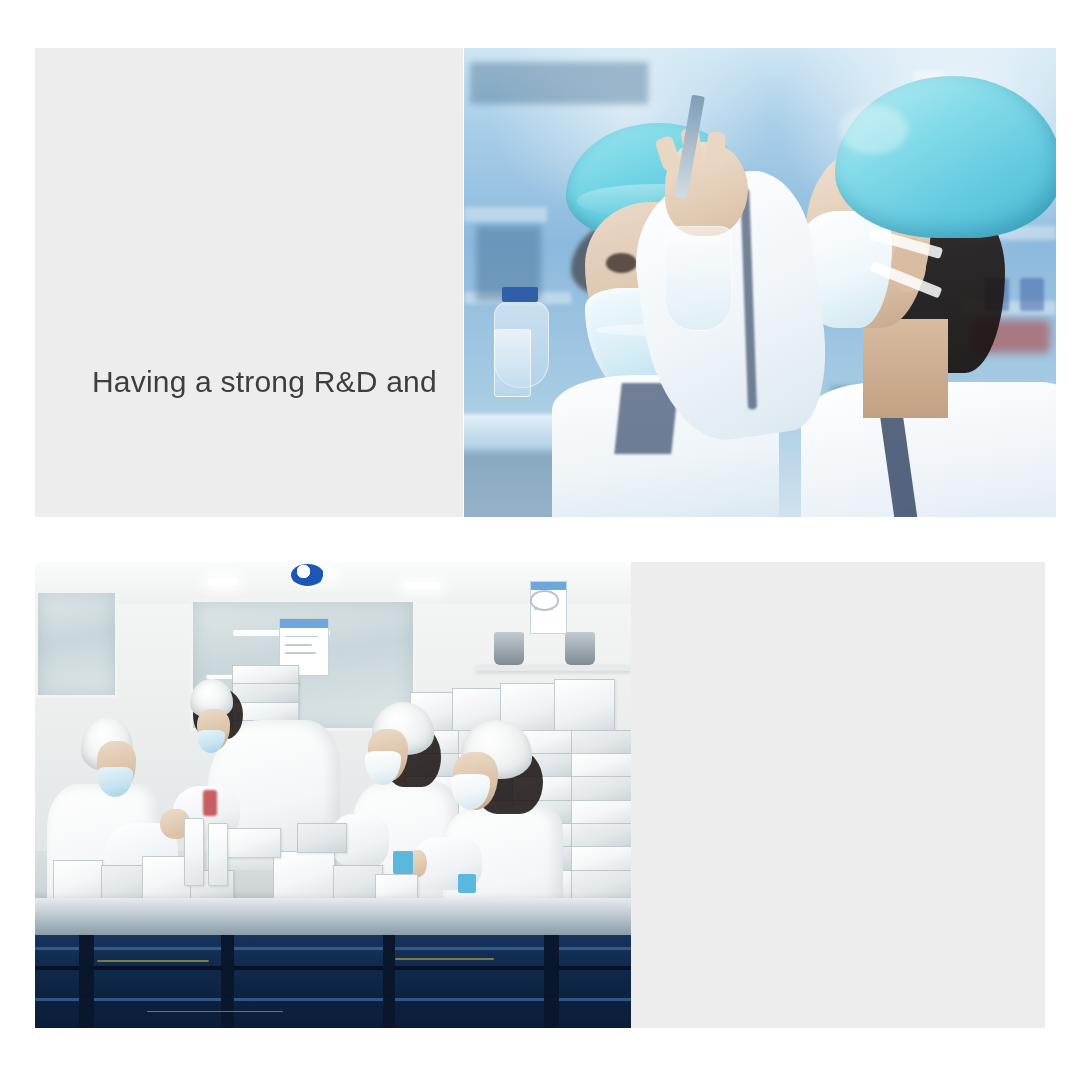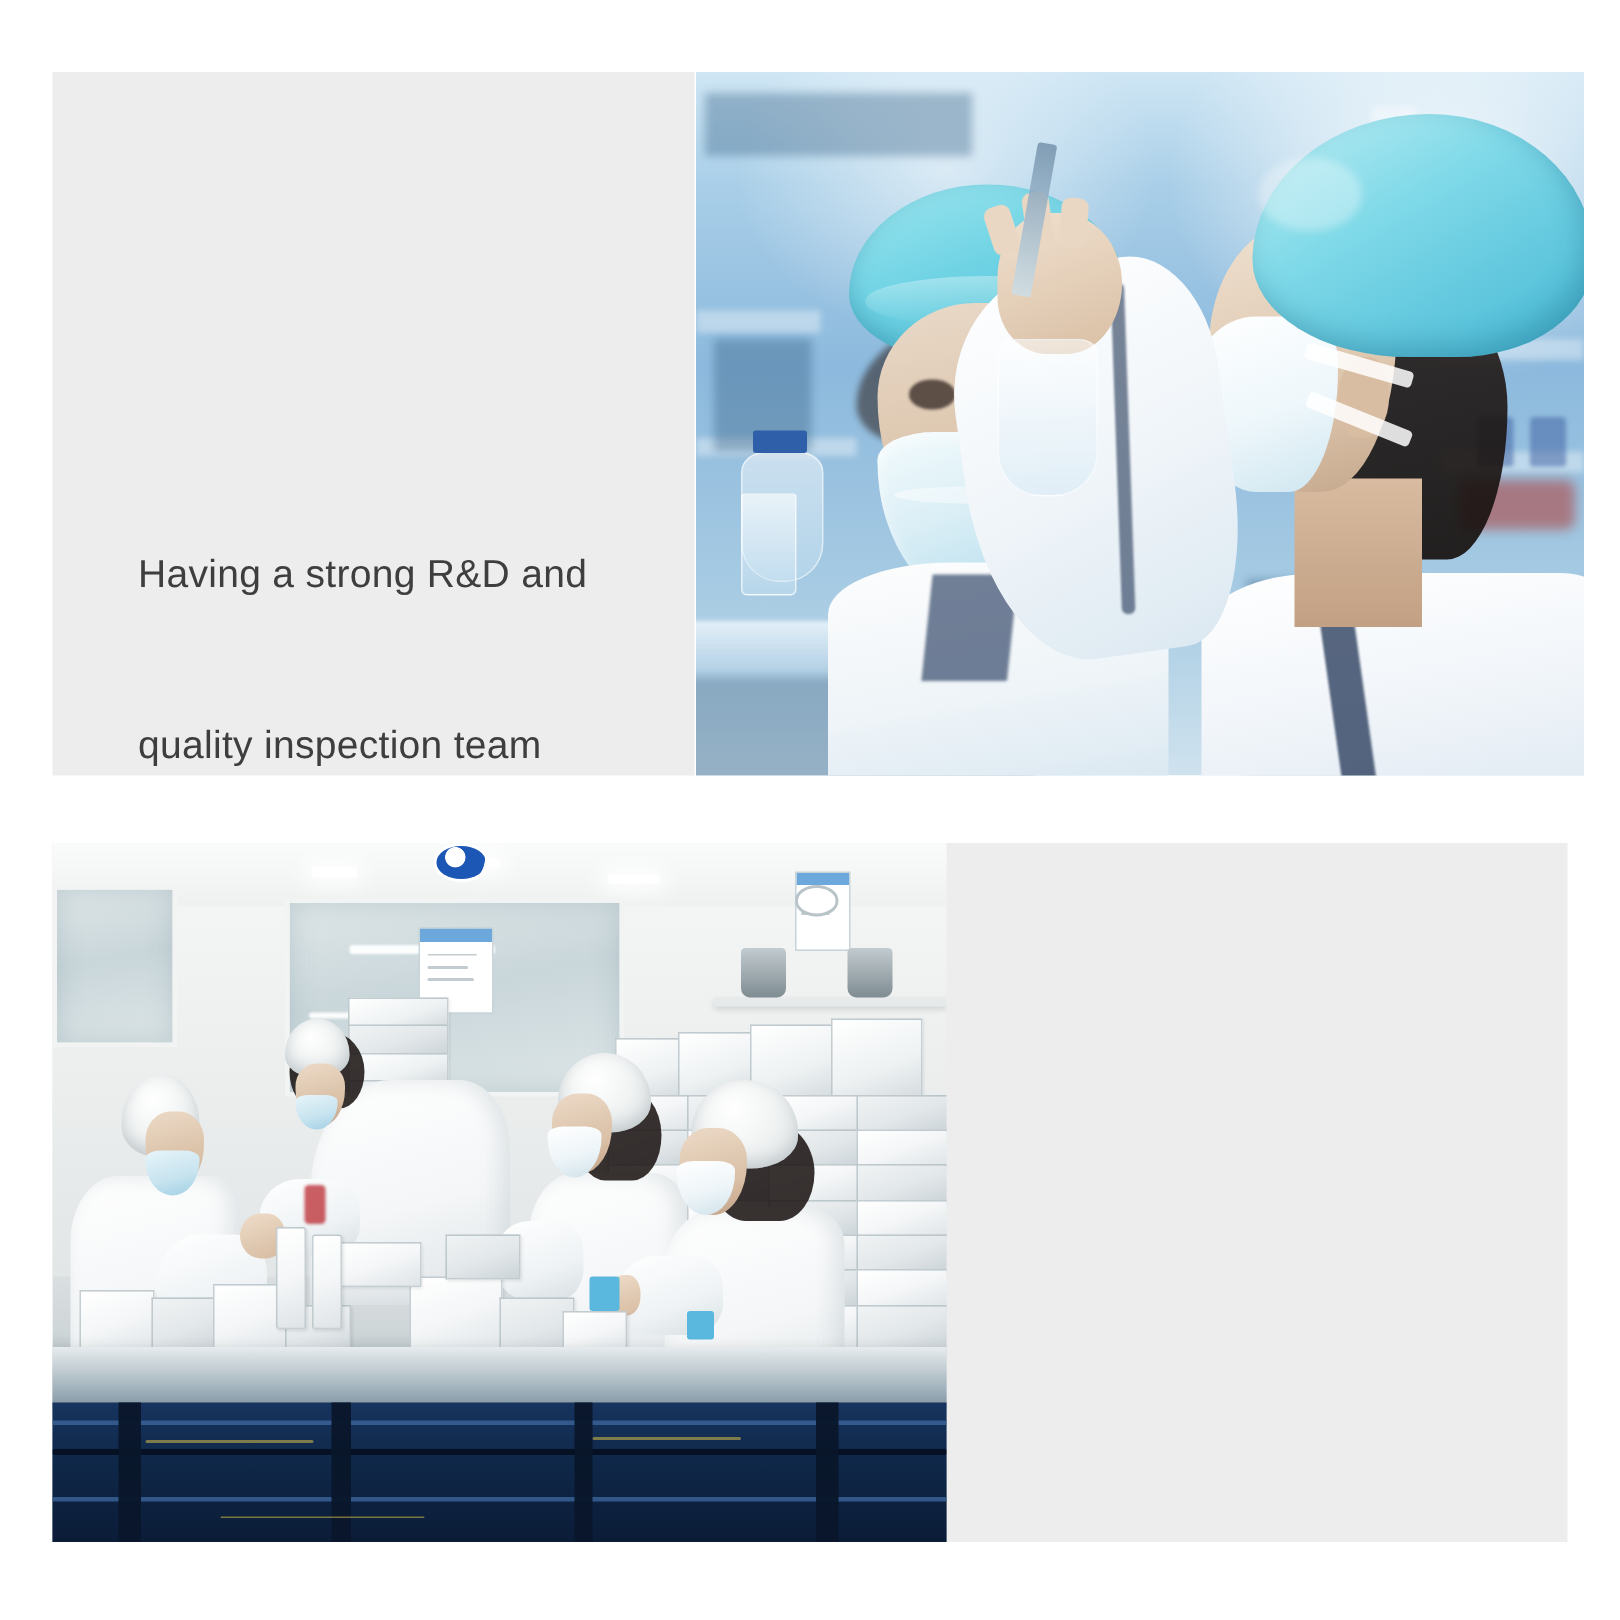--- a/index.html
+++ b/index.html
@@ -35,21 +35,21 @@
     color: #3e3e3e;
     font-weight: 300;
     letter-spacing: 0.2px;
     white-space: pre;
   }
   .caption .line { display: block; }
 
   
   #top-panel   { left: 35px;  top: 48px;  width: 428px; height: 469px; }
   #top-photo   { left: 464px; top: 48px;  width: 592px; height: 469px; }
-  #caption-top { left: 57px;  top: 239px; font-size: 26px; line-height: 38px; }
+  #caption-top { left: 57px;  top: 239px; font-size: 30px; line-height: 38px; text-align: center; }
 
   
   #bottom-panel  { left: 35px;  top: 562px; width: 1010px; height: 466px; }
   #bottom-photo  { left: 35px;  top: 562px; width: 596px; height: 466px; }
 
   
   .lab-scene {
     position: absolute;
     inset: 0;
     background:
@@ -391,21 +391,20 @@
   }
 </style>
 </head>
 <body>
 
 <div class="page">
 
   <div class="panel" id="top-panel">
     <div class="caption" id="caption-top">
       <span class="line">Having a strong R&amp;D and</span>
-      <span class="line">quality inspection team</span>
     </div>
   </div>
 
   <div class="photo" id="top-photo">
     <div class="lab-scene">
       <div class="lab-glow"></div>
       <div class="lab-glow b"></div>
 
       <div class="bg-dark" style="left:1%;  top:3%;  width:30%; height:9%;"></div>
       <div class="bg-bar" style="left:0%;  top:34%; width:14%; height:3%;"></div>

